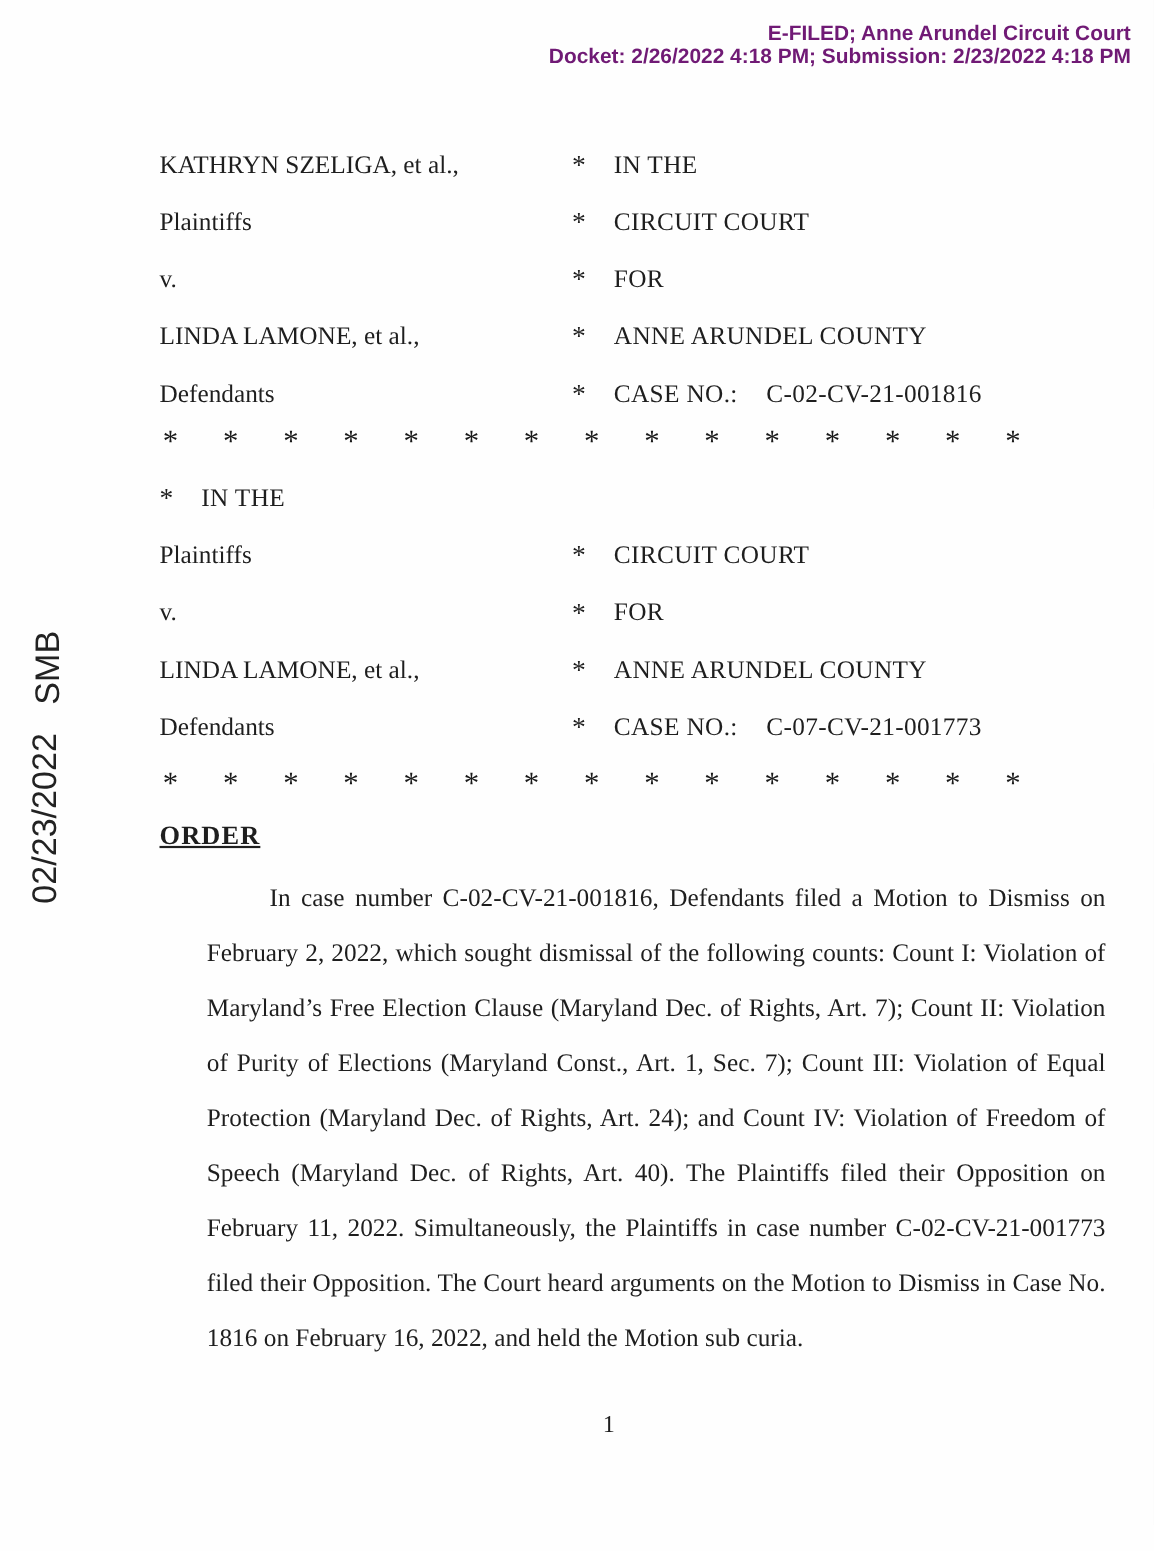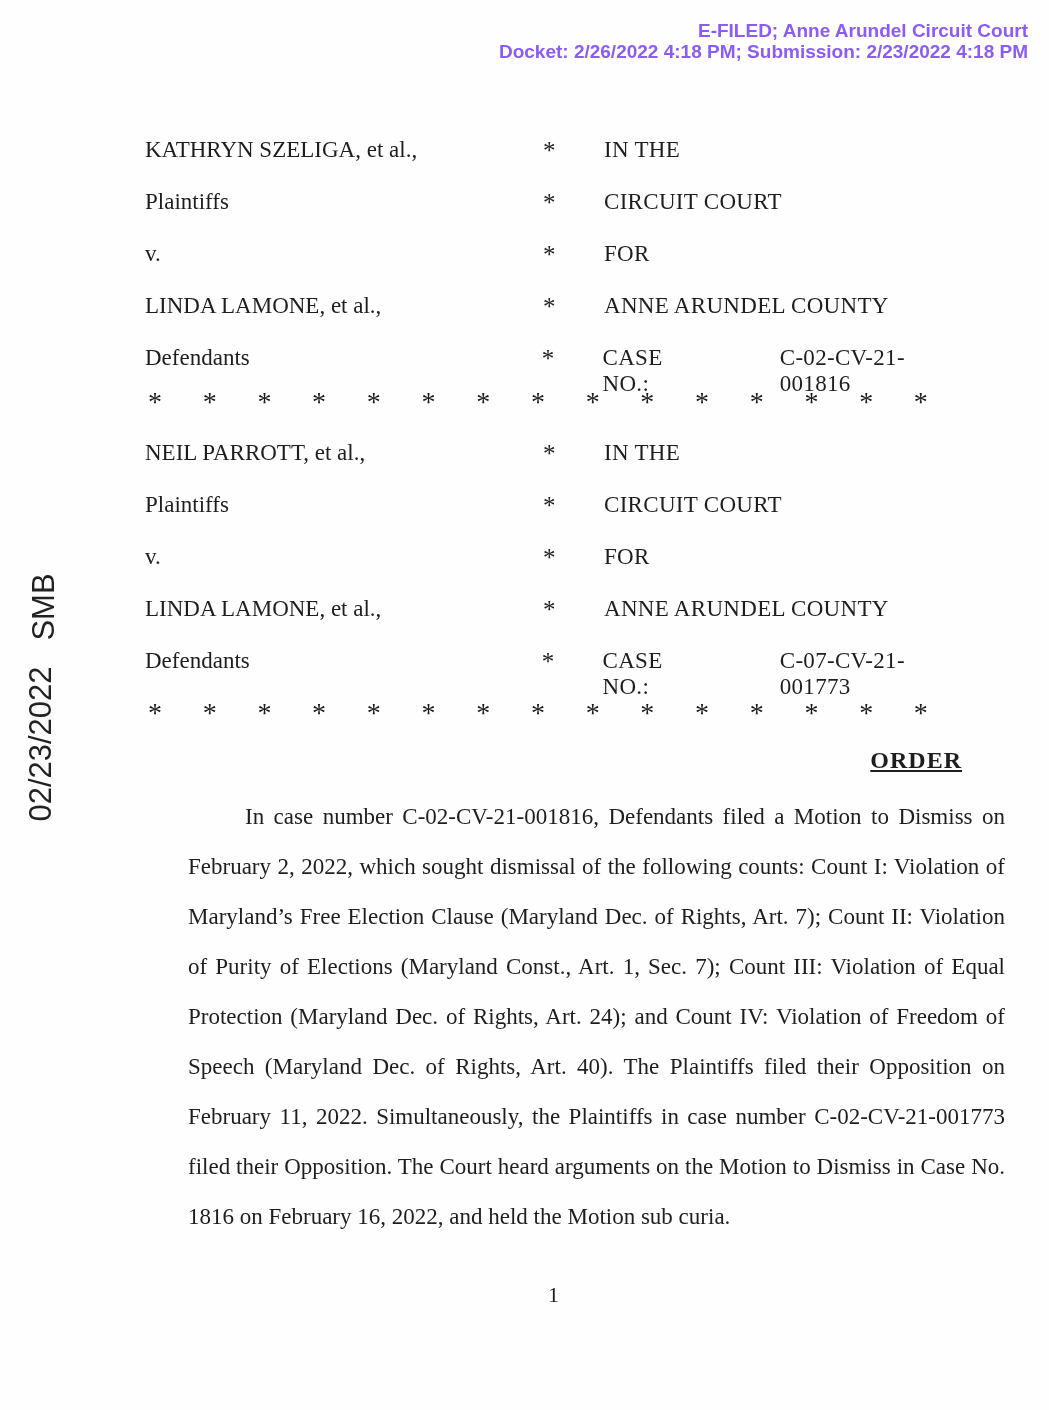--- a/index.html
+++ b/index.html
@@ -12,55 +12,55 @@
     overflow:hidden;
     margin:0 auto;
   }
   
   .efile-header{
     position:absolute;top:20px;right:21px;
     text-align:right;
     font-family:"Liberation Sans", sans-serif;
     font-weight:bold;
     font-size:19px;line-height:21px;
-    color:#8b5cf6;
+    color:#701a75;
   }
   
   .side-stamp{
     position:absolute;
     font-family:"Liberation Sans", sans-serif;
     font-size:31px;
     color:#222;
     white-space:nowrap;
     transform:translate(-50%,-50%) rotate(-90deg);
   }
   .stamp-initials{left:44px;top:607px;}
   .stamp-date{left:41px;top:744px;}
   
   .caption{position:absolute;left:145px;width:830px;}
   .caption-1{top:137px;}
   .caption-2{top:440px;}
-  .cap-row{display:flex;height:52px;align-items:flex-start;font-size:23px;gap:23px;}
+  .cap-row{display:flex;height:52px;align-items:flex-start;font-size:23px;}
   .cap-left{width:375px;}
   .cap-star{width:38px;font-size:25px;}
   .cap-right{letter-spacing:0.3px;}
   .italic{}
-  .case-no{margin-left:42px;}
+  .case-no{margin-left:26px;}
   
   .star-row{
     position:absolute;left:148px;width:780px;
     display:flex;justify-content:space-between;
     font-size:28px;color:#1a1a1a;
   }
   .star-row-1{top:386px;}
   .star-row-2{top:697px;}
   
   .order-heading{
     position:absolute;top:747px;left:145px;width:817px;
-    text-align:right;
+    text-align:left;
     font-size:24px;font-weight:bold;
     letter-spacing:1px;
   }
   .order-heading span{text-decoration:underline;}
   .order-body{
     position:absolute;top:792px;left:145px;width:817px;
     font-size:23px;line-height:50px;
     text-align:justify;
     text-indent:57px;
     margin-left:43px;
@@ -125,21 +125,20 @@
       <span>*</span>
       <span>*</span>
       <span>*</span>
       <span>*</span>
       <span>*</span>
       <span>*</span>
     </div>
 
   <div class="caption caption-2">
     <div class="cap-row">
-      <span class="cap-left">NEIL PARROTT, et al.,</span>
       <span class="cap-star">*</span>
       <span class="cap-right">IN THE</span>
     </div>
     <div class="cap-row">
       <span class="cap-left italic">Plaintiffs</span>
       <span class="cap-star">*</span>
       <span class="cap-right">CIRCUIT COURT</span>
     </div>
     <div class="cap-row">
       <span class="cap-left">v.</span>

